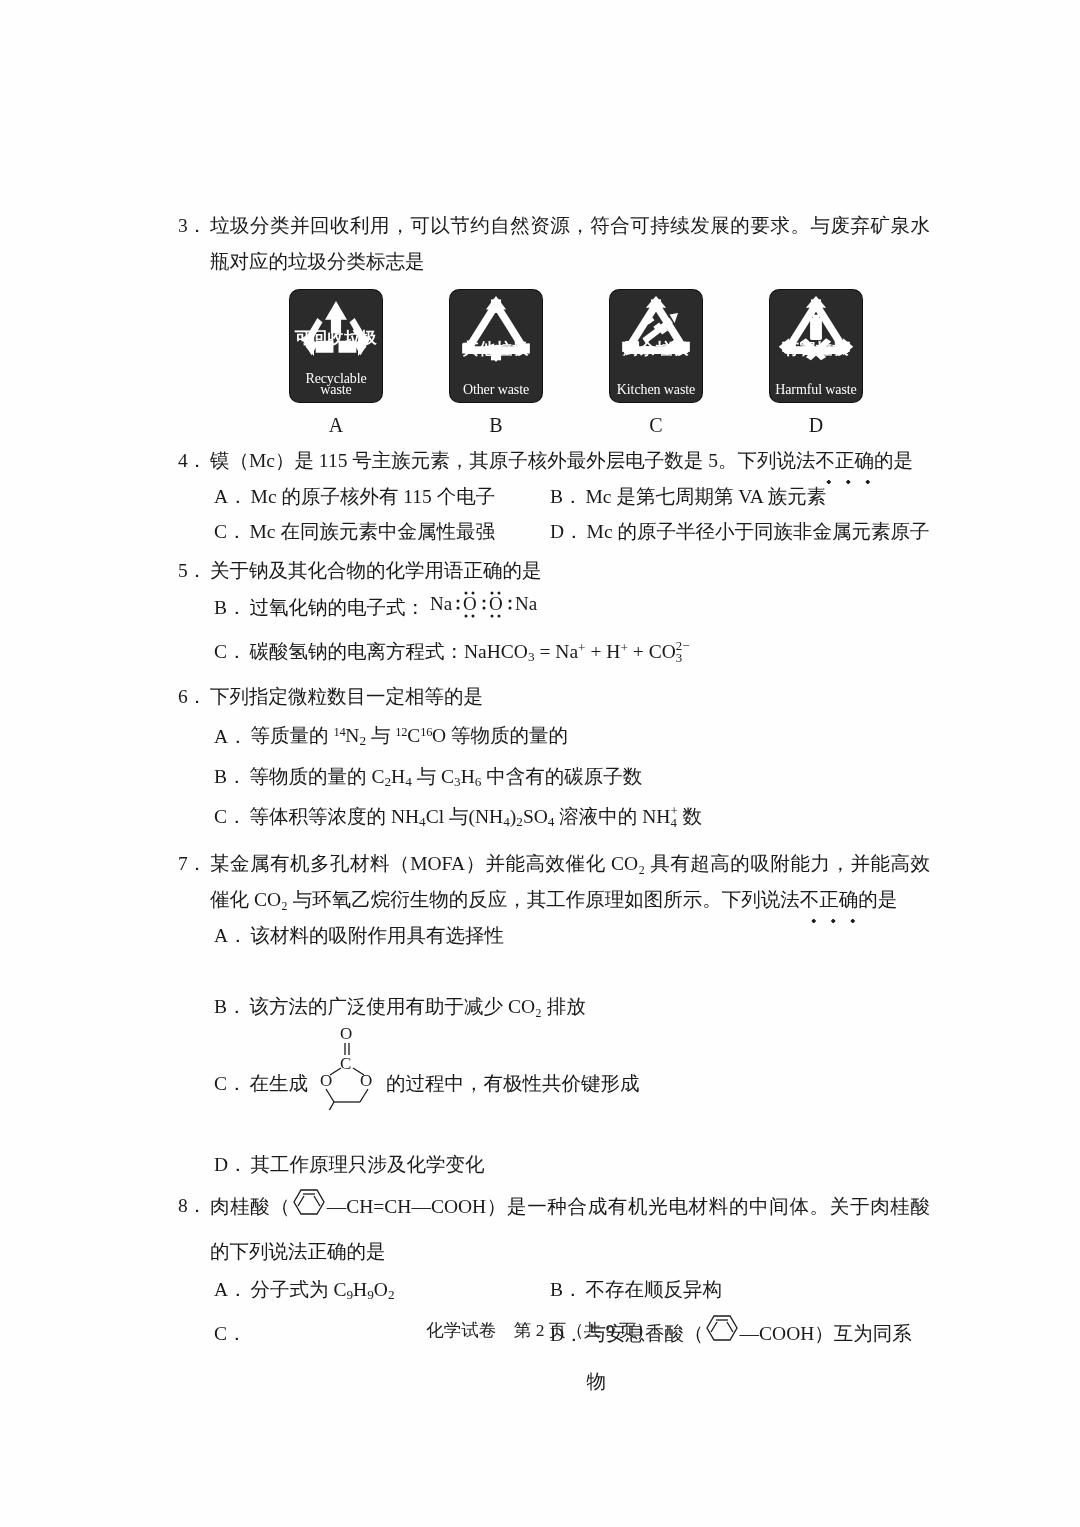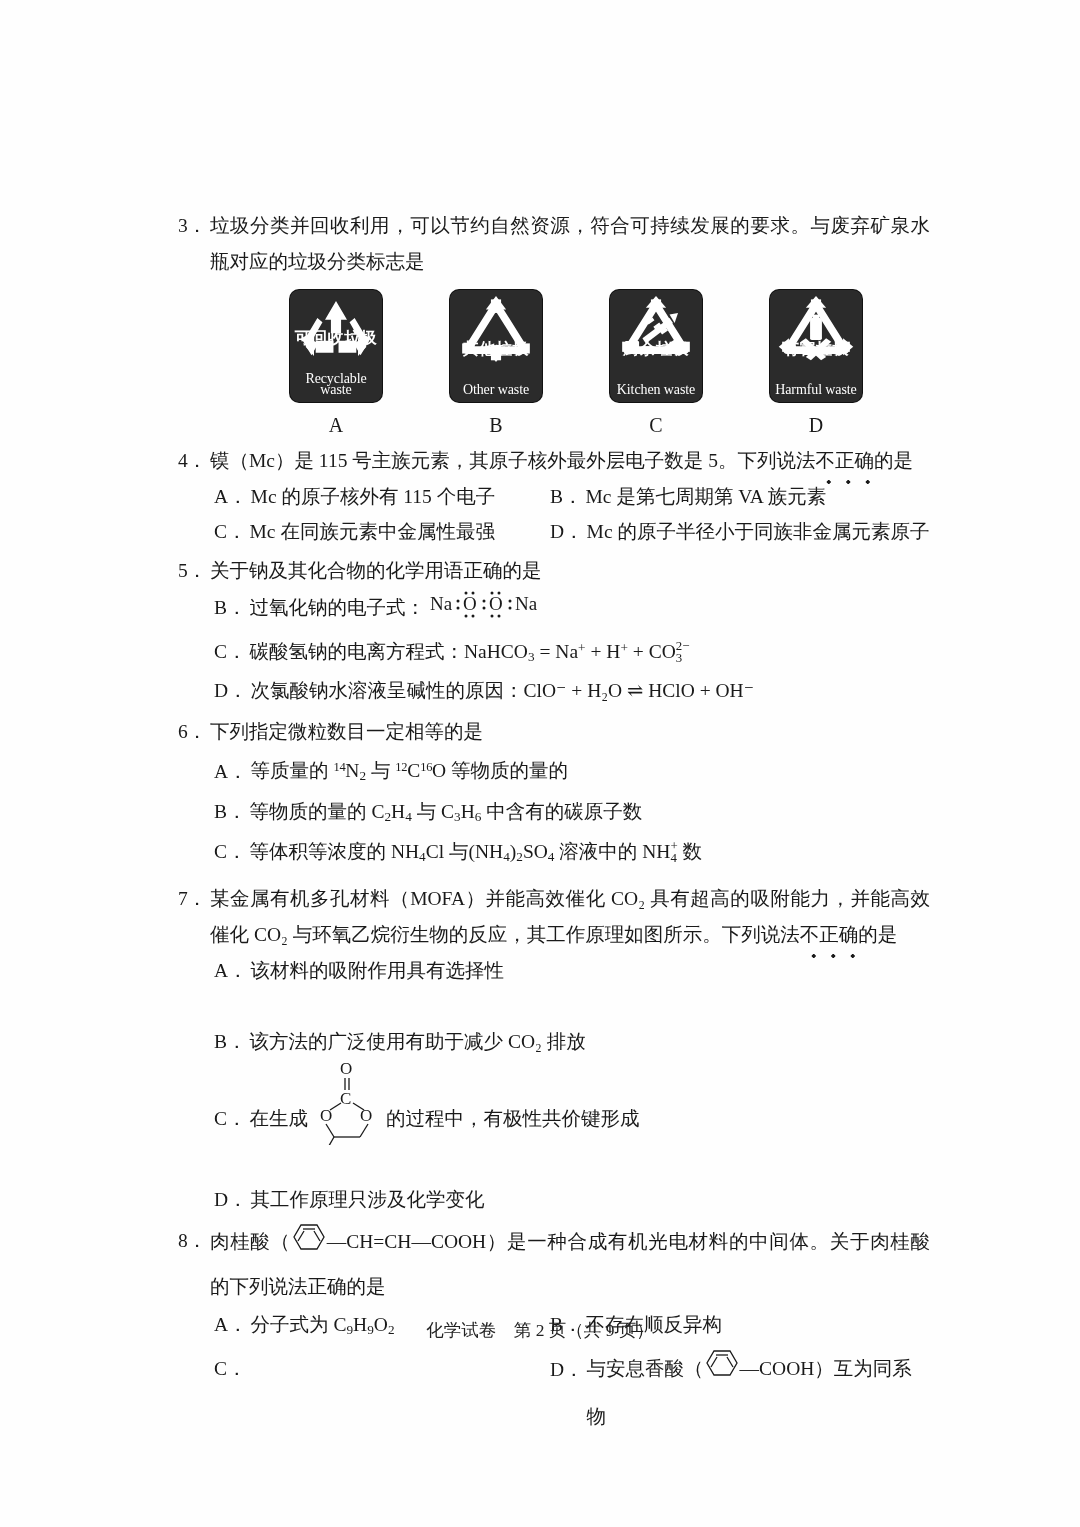--- a/index.html
+++ b/index.html
@@ -365,23 +365,20 @@
               <circle cx="80" cy="19" r="1.5" fill="#1a1a1a"></circle>
             <text x="85" y="21" font-family="Liberation Serif, serif" font-size="19" fill="#1a1a1a">Na</text>
           </svg>
         </span>
       </div>
 
       <div class="opt-line">
         <span class="opt-lbl">C．</span><span>碳酸氢钠的电离方程式：</span><span><span>NaHCO</span><sub>3</sub> <span>=</span> <span>Na</span><sup>+</sup> <span>+</span> <span>H</span><sup>+</sup> <span>+</span> <span>CO</span><span class="sup-sub"><i>2−</i><i>3</i></span></span>
       </div>
 
-      <div class="opt-line">
-        <span class="opt-lbl">D．</span><span>次氯酸钠水溶液呈碱性的原因：</span><span>ClO⁻ + H₂O ⇌ HClO + OH⁻</span>
-      </div>
     </div>
 
     <div class="q" style="margin-top:6px;">
       <div class="q-head">
         <span class="q-num">6．</span>
         <span class="q-text">下列指定微粒数目一定相等的是</span>
       </div>
 
       <div class="opt-line">
         <span class="opt-lbl">A．</span><span>等质量的 </span><span class="pre-sup">14</span><span>N</span><sub>2</sub><span> 与 </span><span class="pre-sup">12</span><span>C</span><span class="pre-sup">16</span><span>O</span><span> 等物质的量的</span>

